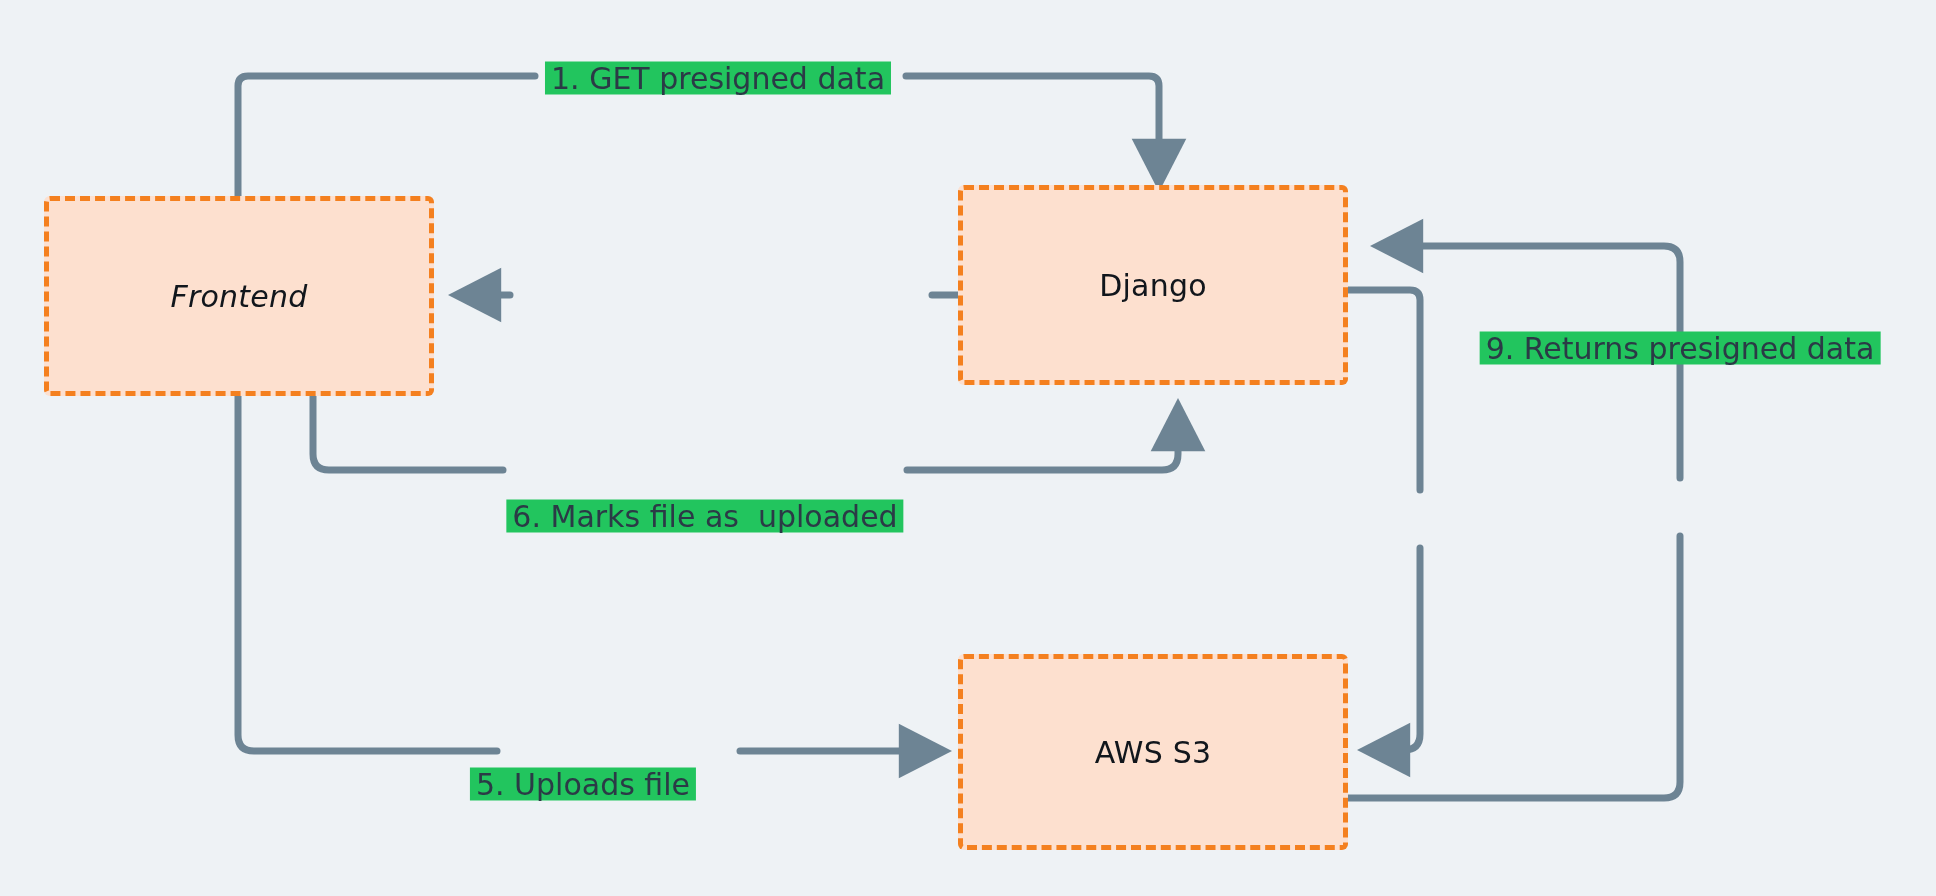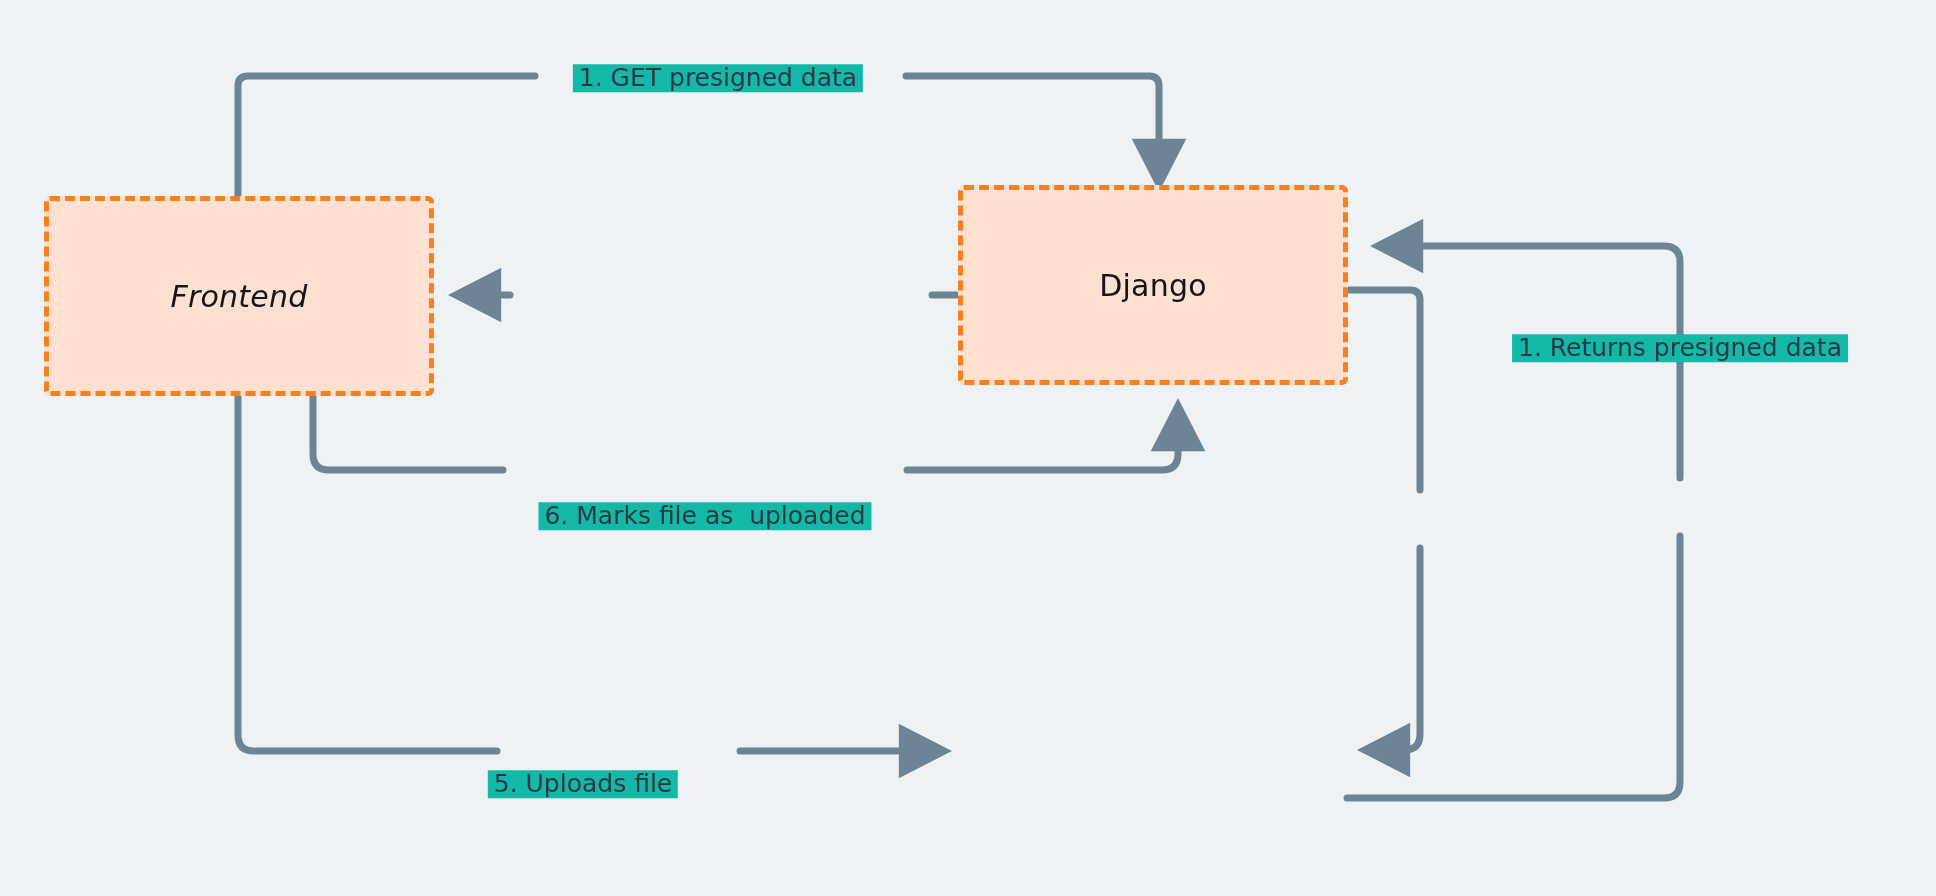--- a/index.html
+++ b/index.html
@@ -36,23 +36,23 @@
     justify-content: center;
   }
   .node-label {
     font-size: 30px;
     color: #11161c;
     letter-spacing: 0.2px;
     white-space: pre;
   }
   .edge-label {
     position: absolute;
-    font-size: 25px;
+    font-size: 30px;
     color: #2b3a46;
-    background: #14b8a6;
+    background: #22c55e;
     white-space: pre;
     line-height: 1.1;
     padding: 0 6px;
     transform: translate(-50%, -50%);
   }
 </style>
 </head>
 <body>
 
 <div id="diagram-root">
@@ -87,24 +87,27 @@
   </svg>
 
   <div class="node-box" style="left:44px; top:196px; width:390px; height:200px;font-style:italic;">
     <span class="node-label">Frontend</span>
   </div>
 
   <div class="node-box" style="left:958px; top:185px; width:390px; height:200px;">
     <span class="node-label">Django</span>
   </div>
 
+  <div class="node-box" style="left:958px; top:654px; width:390px; height:196px;">
+    <span class="node-label">AWS S3</span>
+  </div>
 
   <div class="edge-label" style="left:718px; top:78px;">1. GET presigned data</div>
 
 
-  <div class="edge-label" style="left:1680px; top:348px;">1. Returns presigned data</div>
+  <div class="edge-label" style="left:1680px; top:348px;">9. Returns presigned data</div>
 
 
   <div class="edge-label" style="left:583px; top:752px;margin-top:32px;">5. Uploads file</div>
 
   <div class="edge-label" style="left:705px; top:488px;margin-top:28px;">6. Marks file as  uploaded</div>
 
 </div>
 
 </body></html>

